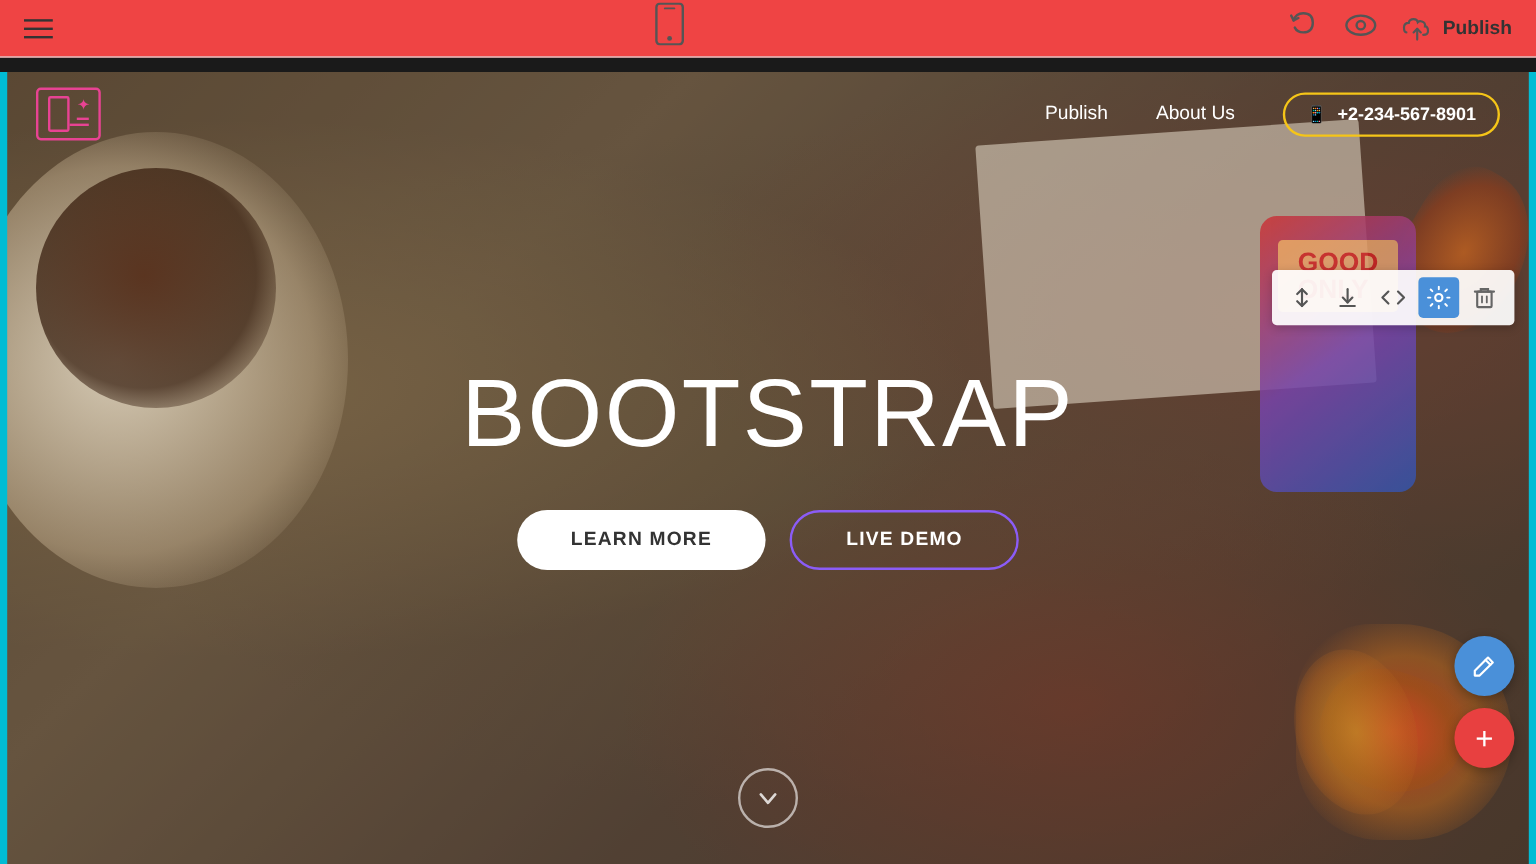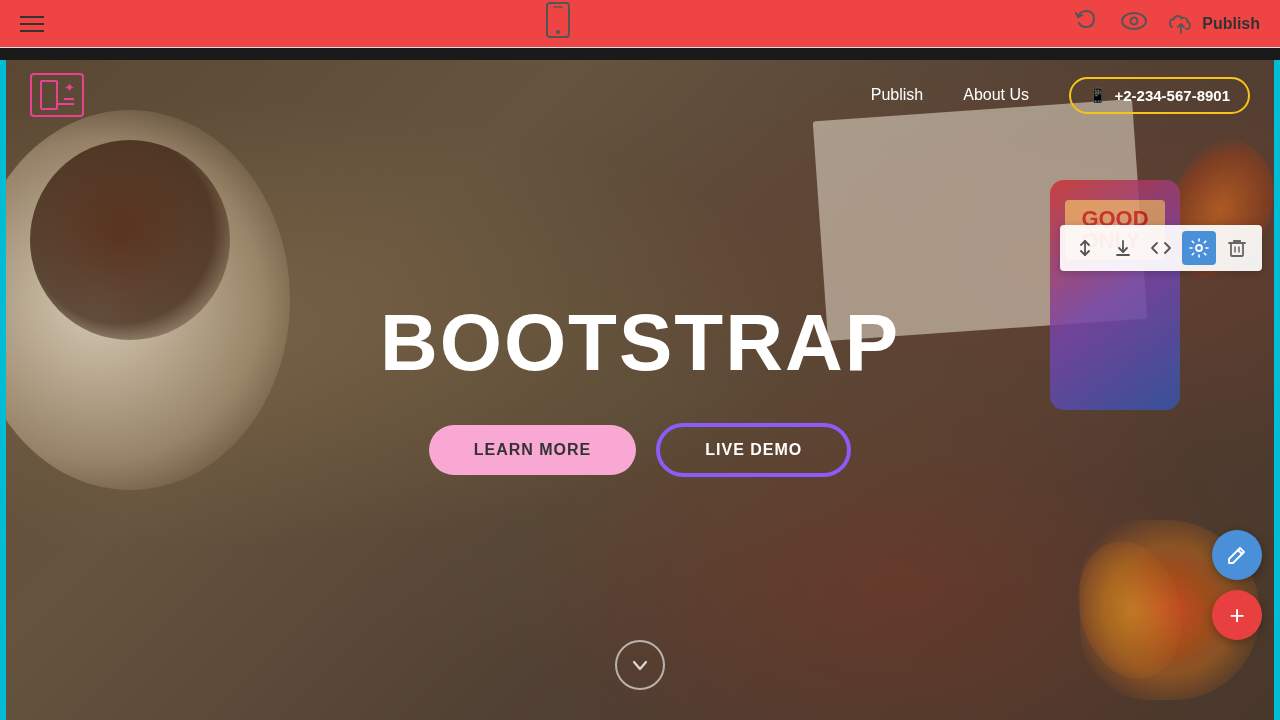--- a/index.html
+++ b/index.html
@@ -113,46 +113,46 @@
     .hero-content {
       position: absolute;
       top: 50%; left: 50%;
       transform: translate(-50%, -50%);
       text-align: center;
       z-index: 10;
       width: 700px;
     }
     .hero-title {
       font-size: 80px;
-      font-weight: 700;
+      font-weight: 400;
       color: #fff;
       line-height: 1.0;
       text-transform: uppercase;
       letter-spacing: 2px;
       margin-bottom: 40px;
     }
     .hero-buttons {
       display: flex; align-items: center; justify-content: center; gap: 20px;
     }
     .btn-learn-more {
-      background: #f9a8d4;
+      background: #ffffff;
       color: #333;
       border: none;
       border-radius: 30px;
       padding: 16px 45px;
       font-size: 16px;
       font-weight: 700;
       letter-spacing: 1px;
       cursor: pointer;
       text-transform: uppercase;
     }
     .btn-live-demo {
       background: transparent;
       color: #fff;
-      border: 4px solid #8b5cf6;
+      border: 2px solid #8b5cf6;
       border-radius: 30px;
       padding: 14px 45px;
       font-size: 16px;
       font-weight: 700;
       letter-spacing: 1px;
       cursor: pointer;
       text-transform: uppercase;
       text-align: right;
     }
 

